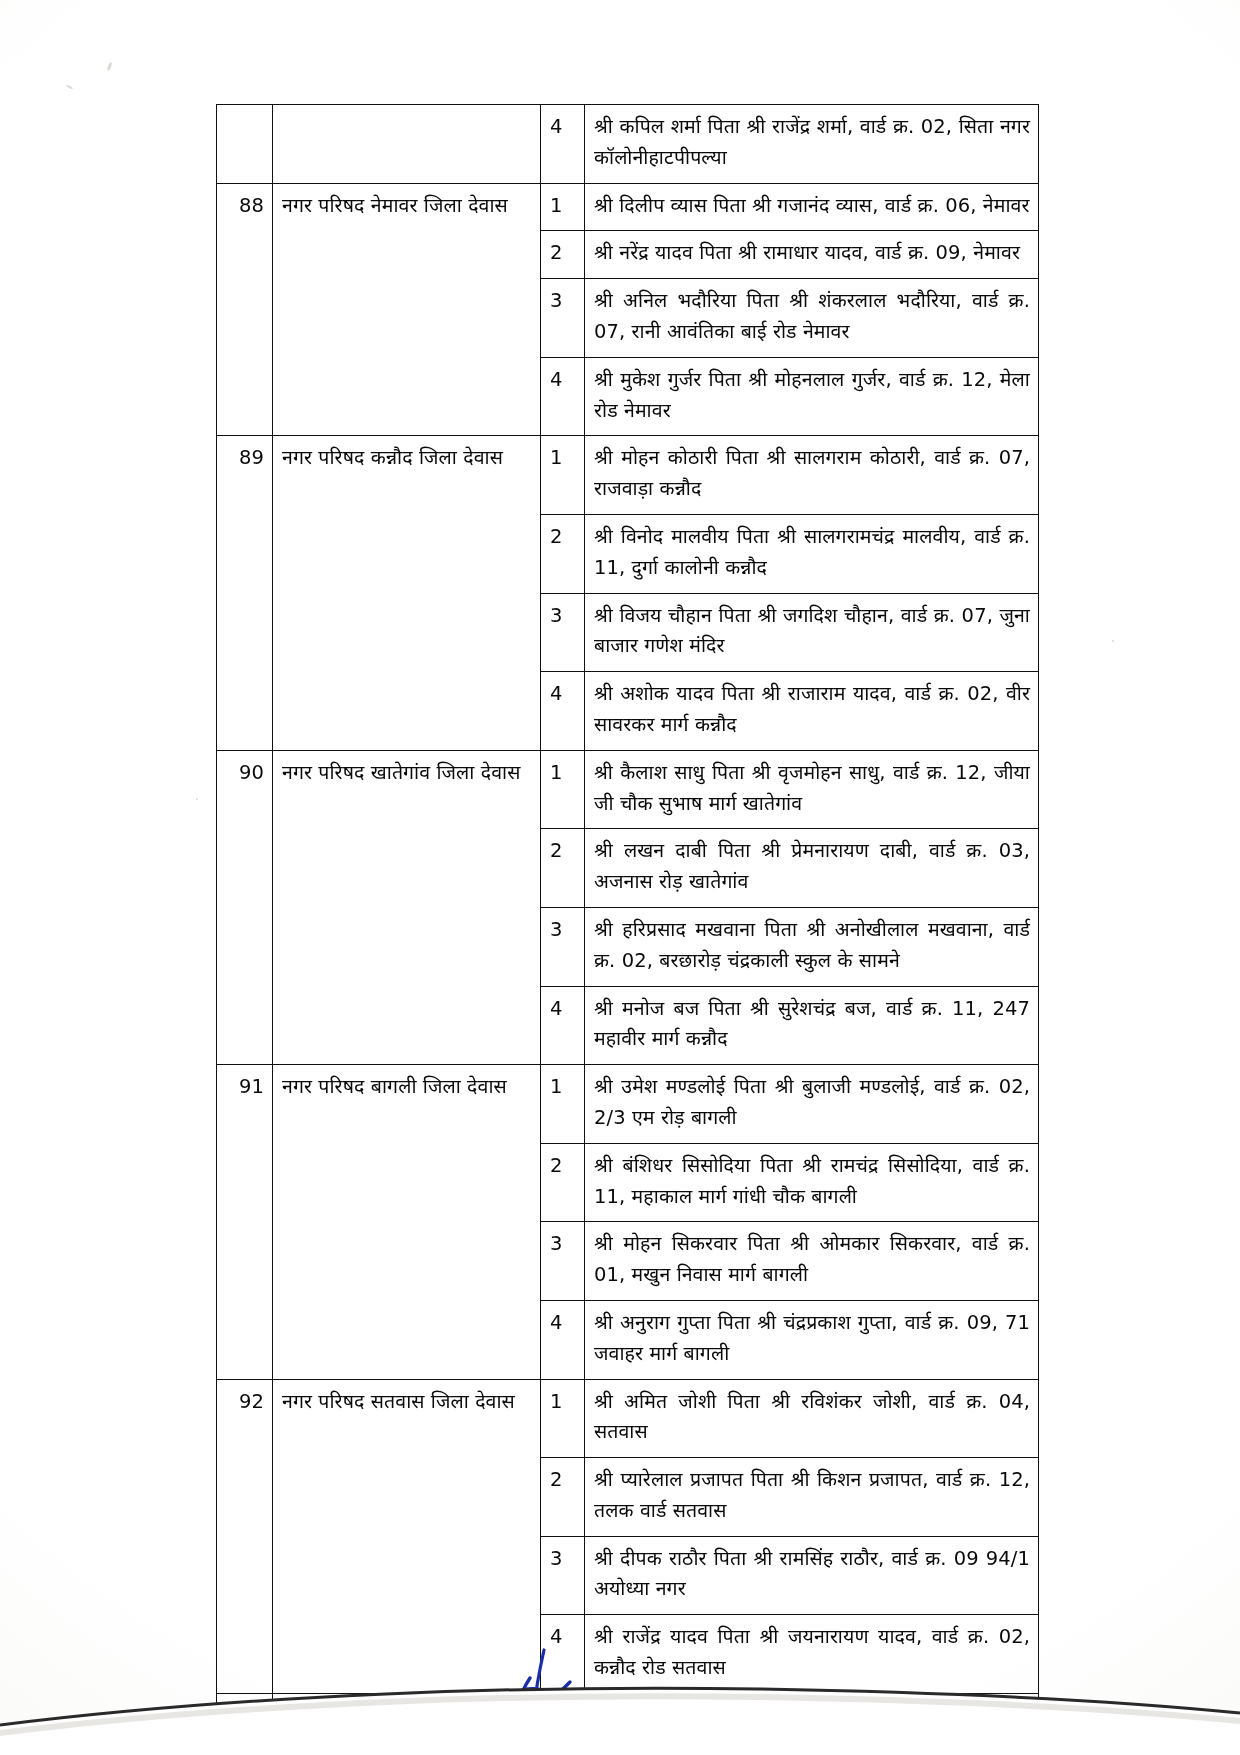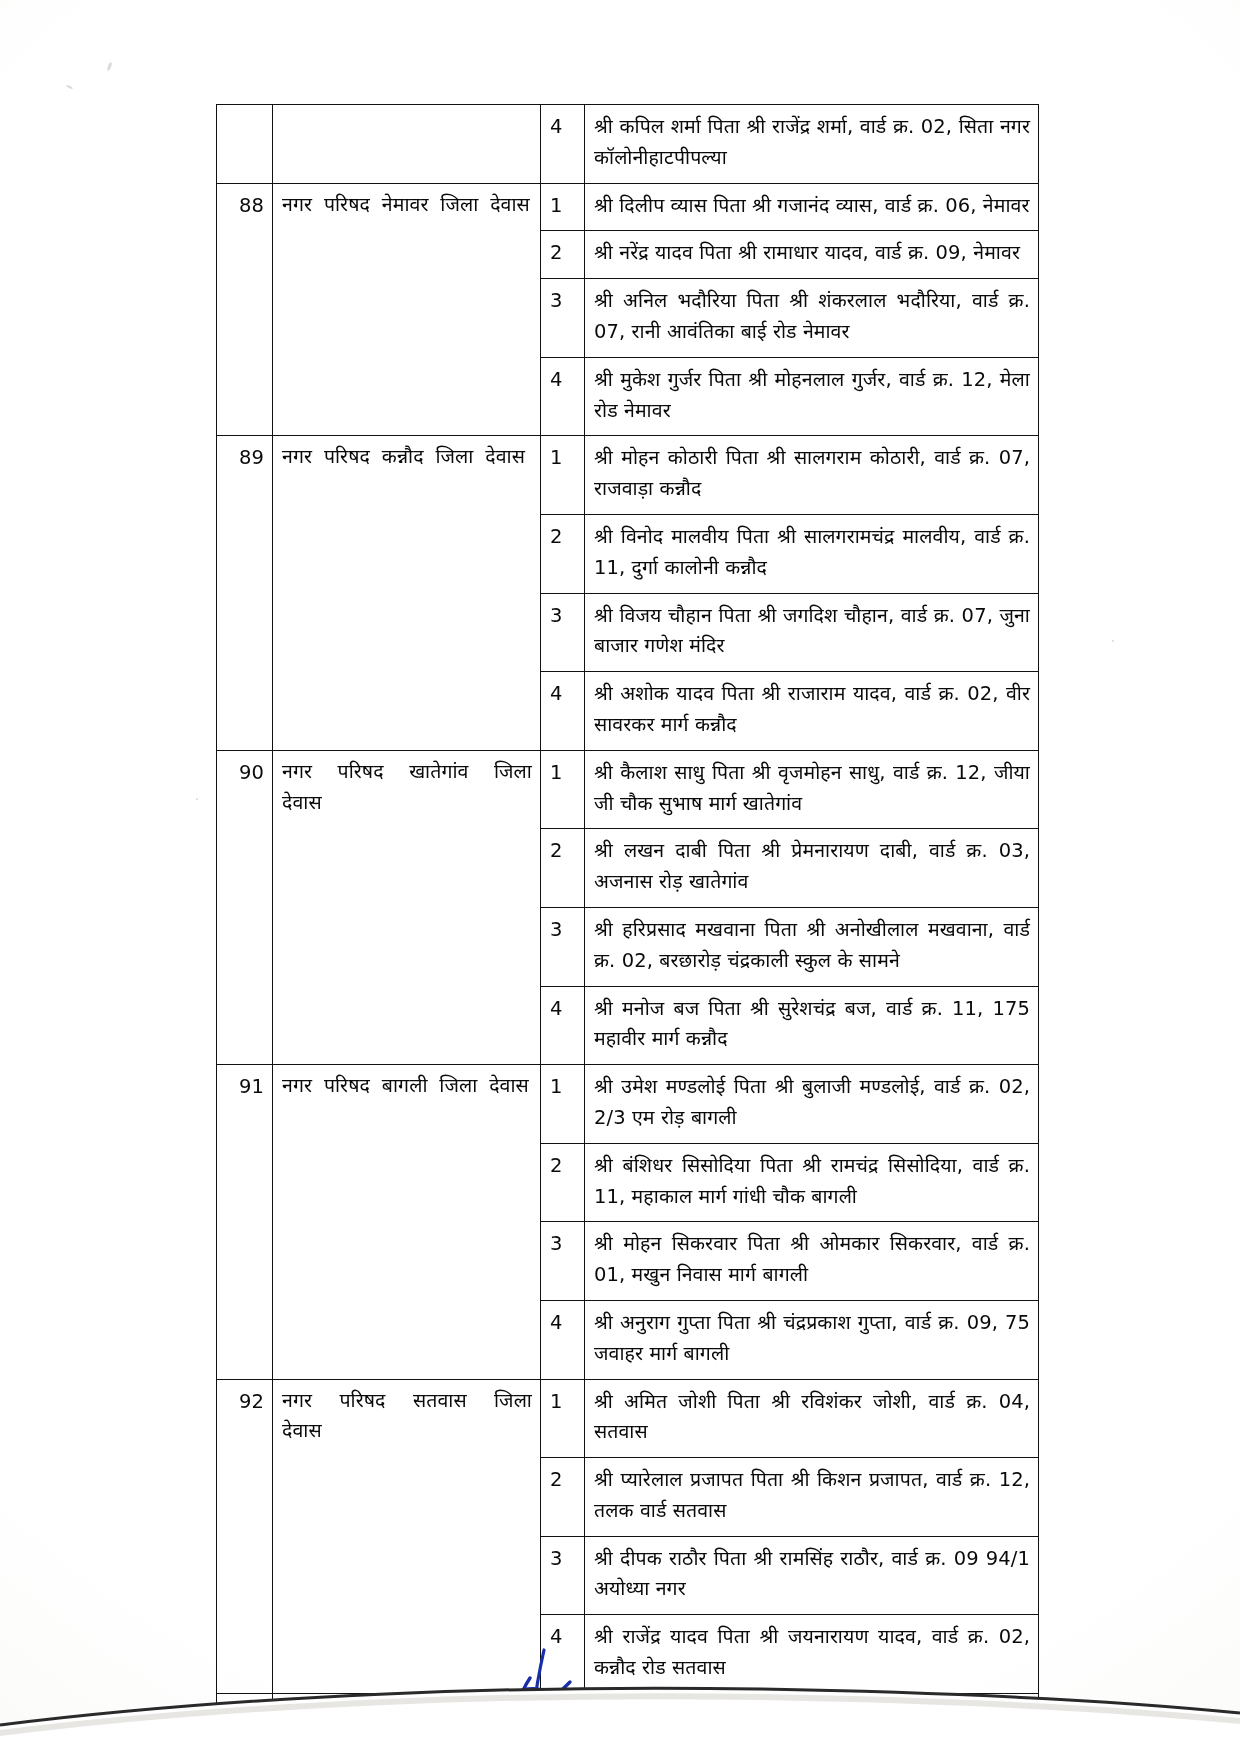--- a/index.html
+++ b/index.html
@@ -59,21 +59,20 @@
 
   td.sno {
     text-align: right;
     padding-left: 11px;
     font-size: 19px;
   }
   td.name {
     text-align: justify;
     text-align-last: left;
     padding-right: 14px;
-    font-family: Liberation Mono, monospace;
   }
   td.name.nojustify { text-align: center; }
   td.idx {
     text-align: left;
     padding-left: 9px;
     font-size: 19px;
   }
   td.detail {
     text-align: justify;
     text-align-last: left;
@@ -174,40 +173,40 @@
       <tr>
         <td class="idx">2</td>
         <td class="detail">श्री लखन दाबी पिता श्री प्रेमनारायण दाबी, वार्ड क्र. 03, अजनास रोड़ खातेगांव</td>
       </tr>
       <tr>
         <td class="idx">3</td>
         <td class="detail">श्री हरिप्रसाद मखवाना पिता श्री अनोखीलाल मखवाना, वार्ड क्र. 02, बरछारोड़ चंद्रकाली स्कुल के सामने</td>
       </tr>
       <tr>
         <td class="idx">4</td>
-        <td class="detail">श्री मनोज बज पिता श्री सुरेशचंद्र बज, वार्ड क्र. 11, 175 महावीर मार्ग कन्नौद</td>
+        <td class="detail">श्री मनोज बज पिता श्री सुरेशचंद्र बज, वार्ड क्र. 11, 247 महावीर मार्ग कन्नौद</td>
       </tr>
 
       <tr>
         <td class="sno" rowspan="4">91</td>
         <td class="name nojustify" rowspan="4">नगर परिषद बागली जिला देवास</td>
         <td class="idx">1</td>
         <td class="detail">श्री उमेश मण्डलोई पिता श्री बुलाजी मण्डलोई, वार्ड क्र. 02, 2/3 एम रोड़ बागली</td>
       </tr>
       <tr>
         <td class="idx">2</td>
         <td class="detail">श्री बंशिधर सिसोदिया पिता श्री रामचंद्र सिसोदिया, वार्ड क्र. 11, महाकाल मार्ग गांधी चौक बागली</td>
       </tr>
       <tr>
         <td class="idx">3</td>
         <td class="detail">श्री मोहन सिकरवार पिता श्री ओमकार सिकरवार, वार्ड क्र. 01, मखुन निवास मार्ग बागली</td>
       </tr>
       <tr>
         <td class="idx">4</td>
-        <td class="detail">श्री अनुराग गुप्ता पिता श्री चंद्रप्रकाश गुप्ता, वार्ड क्र. 09, 75 जवाहर मार्ग बागली</td>
+        <td class="detail">श्री अनुराग गुप्ता पिता श्री चंद्रप्रकाश गुप्ता, वार्ड क्र. 09, 71 जवाहर मार्ग बागली</td>
       </tr>
 
       <tr>
         <td class="sno" rowspan="4">92</td>
         <td class="name" rowspan="4">नगर परिषद सतवास जिला देवास</td>
         <td class="idx">1</td>
         <td class="detail">श्री अमित जोशी पिता श्री रविशंकर जोशी, वार्ड क्र. 04, सतवास</td>
       </tr>
       <tr>
         <td class="idx">2</td>

